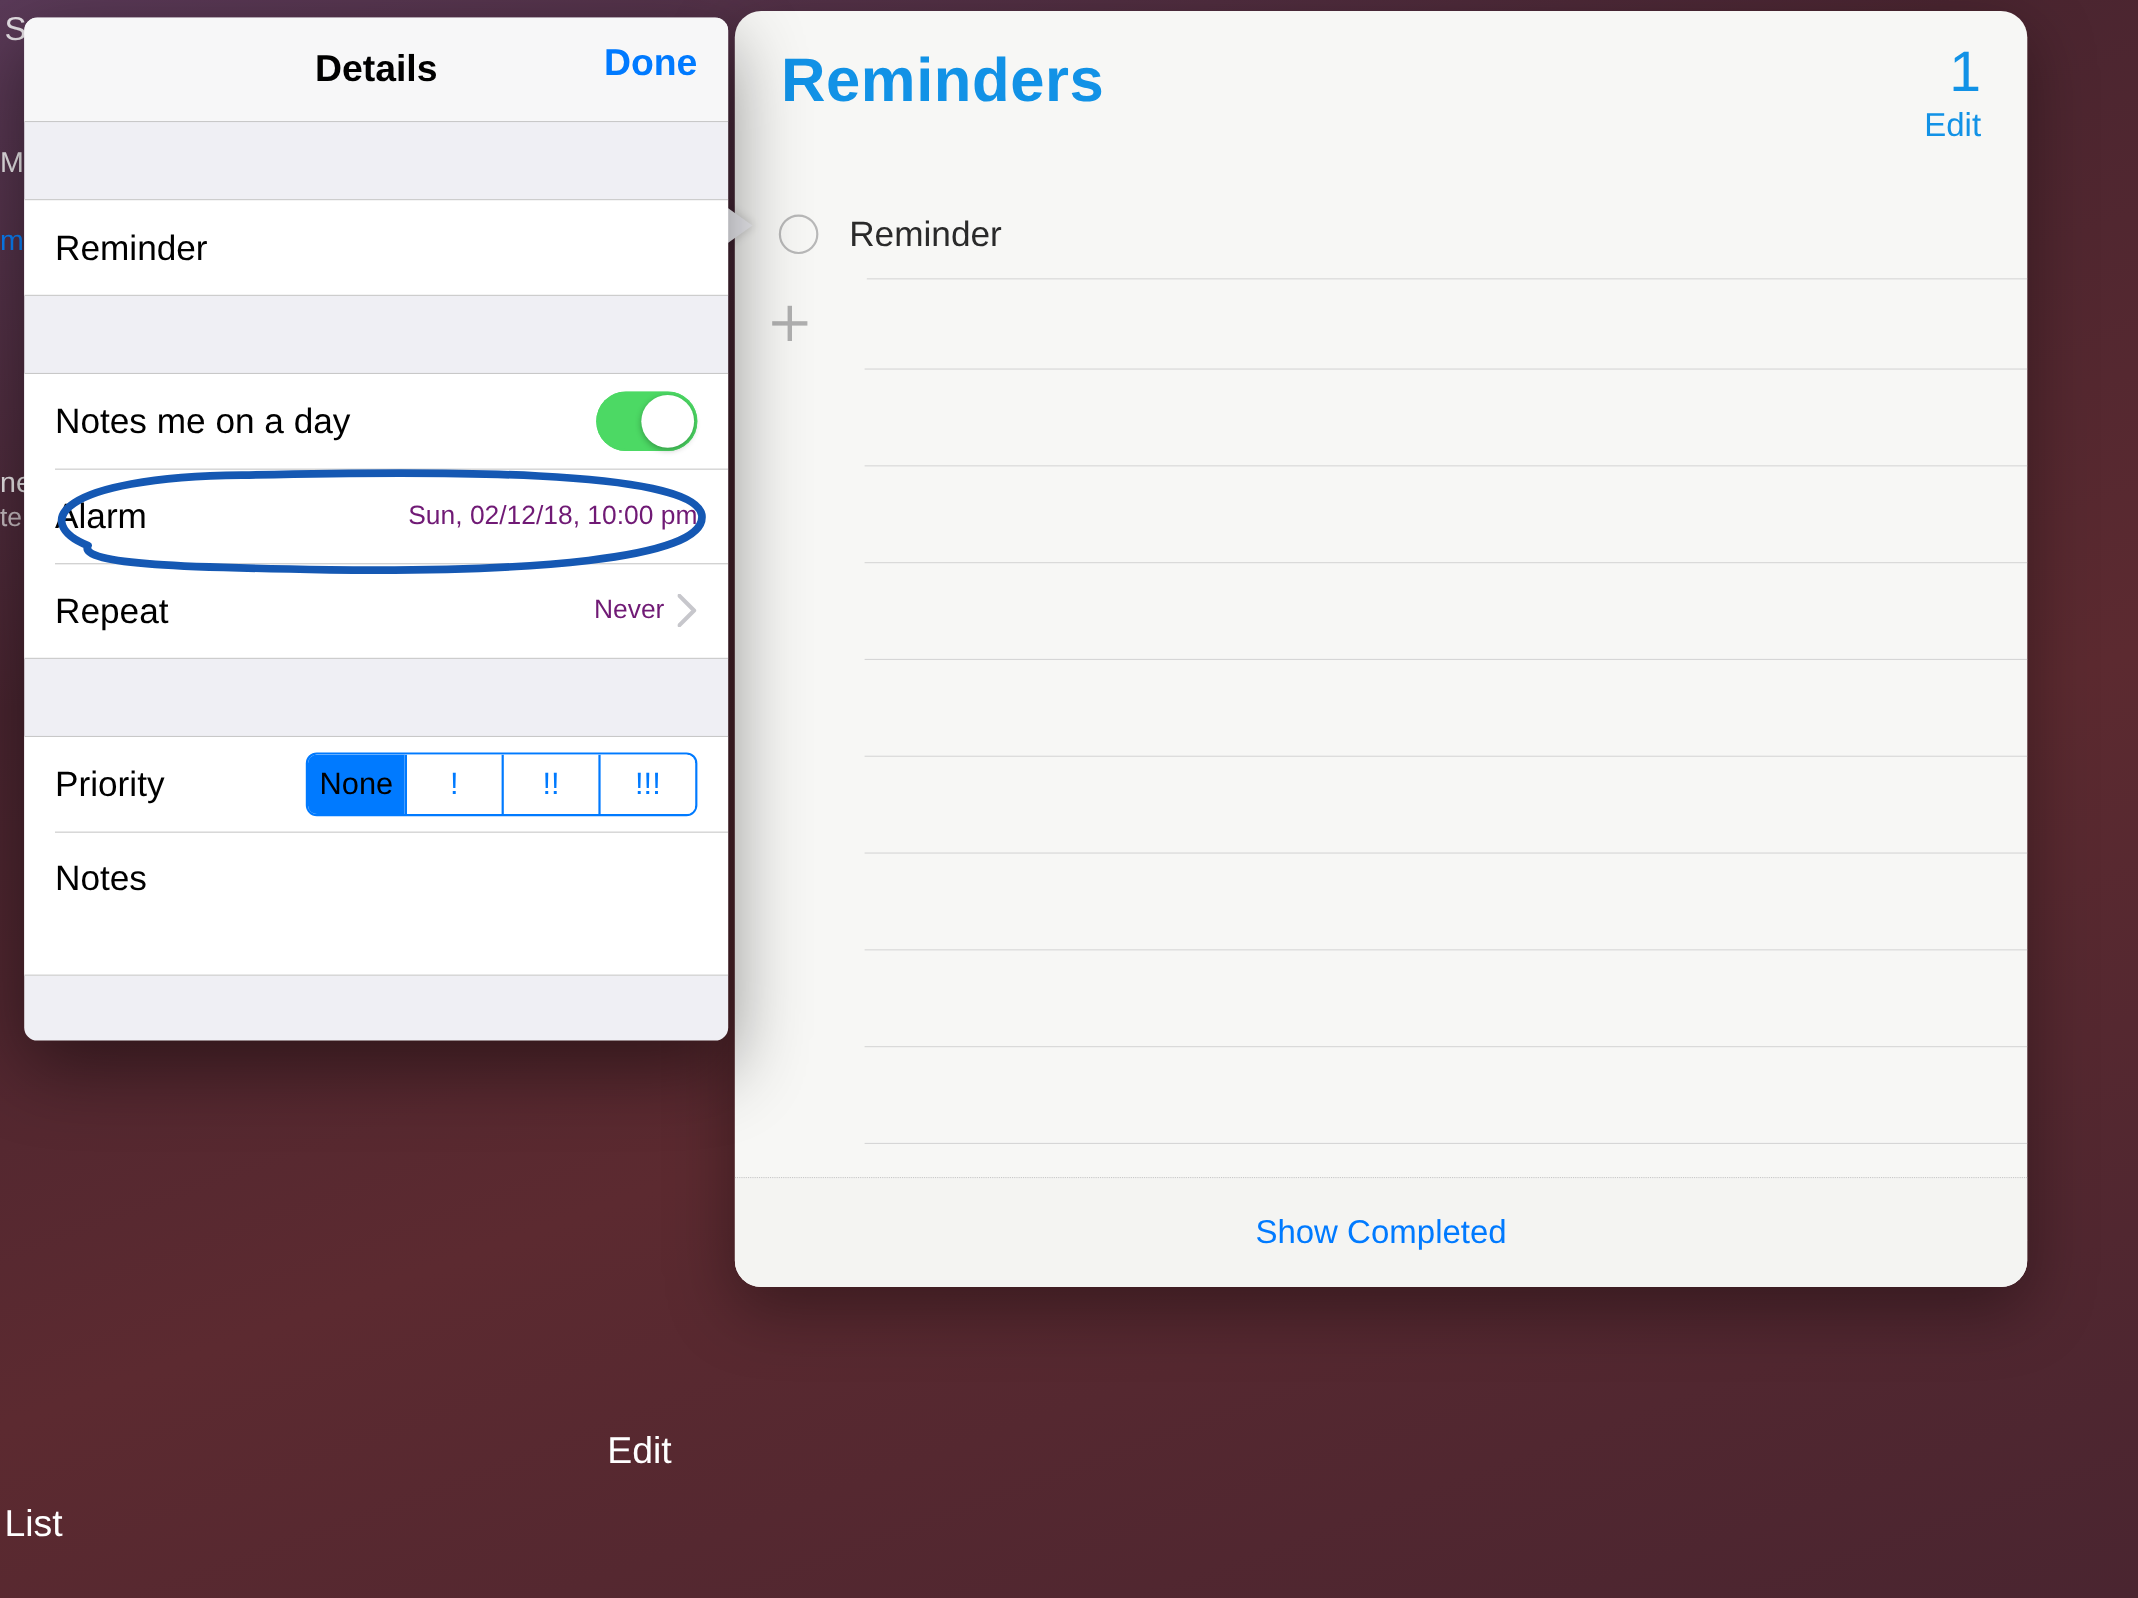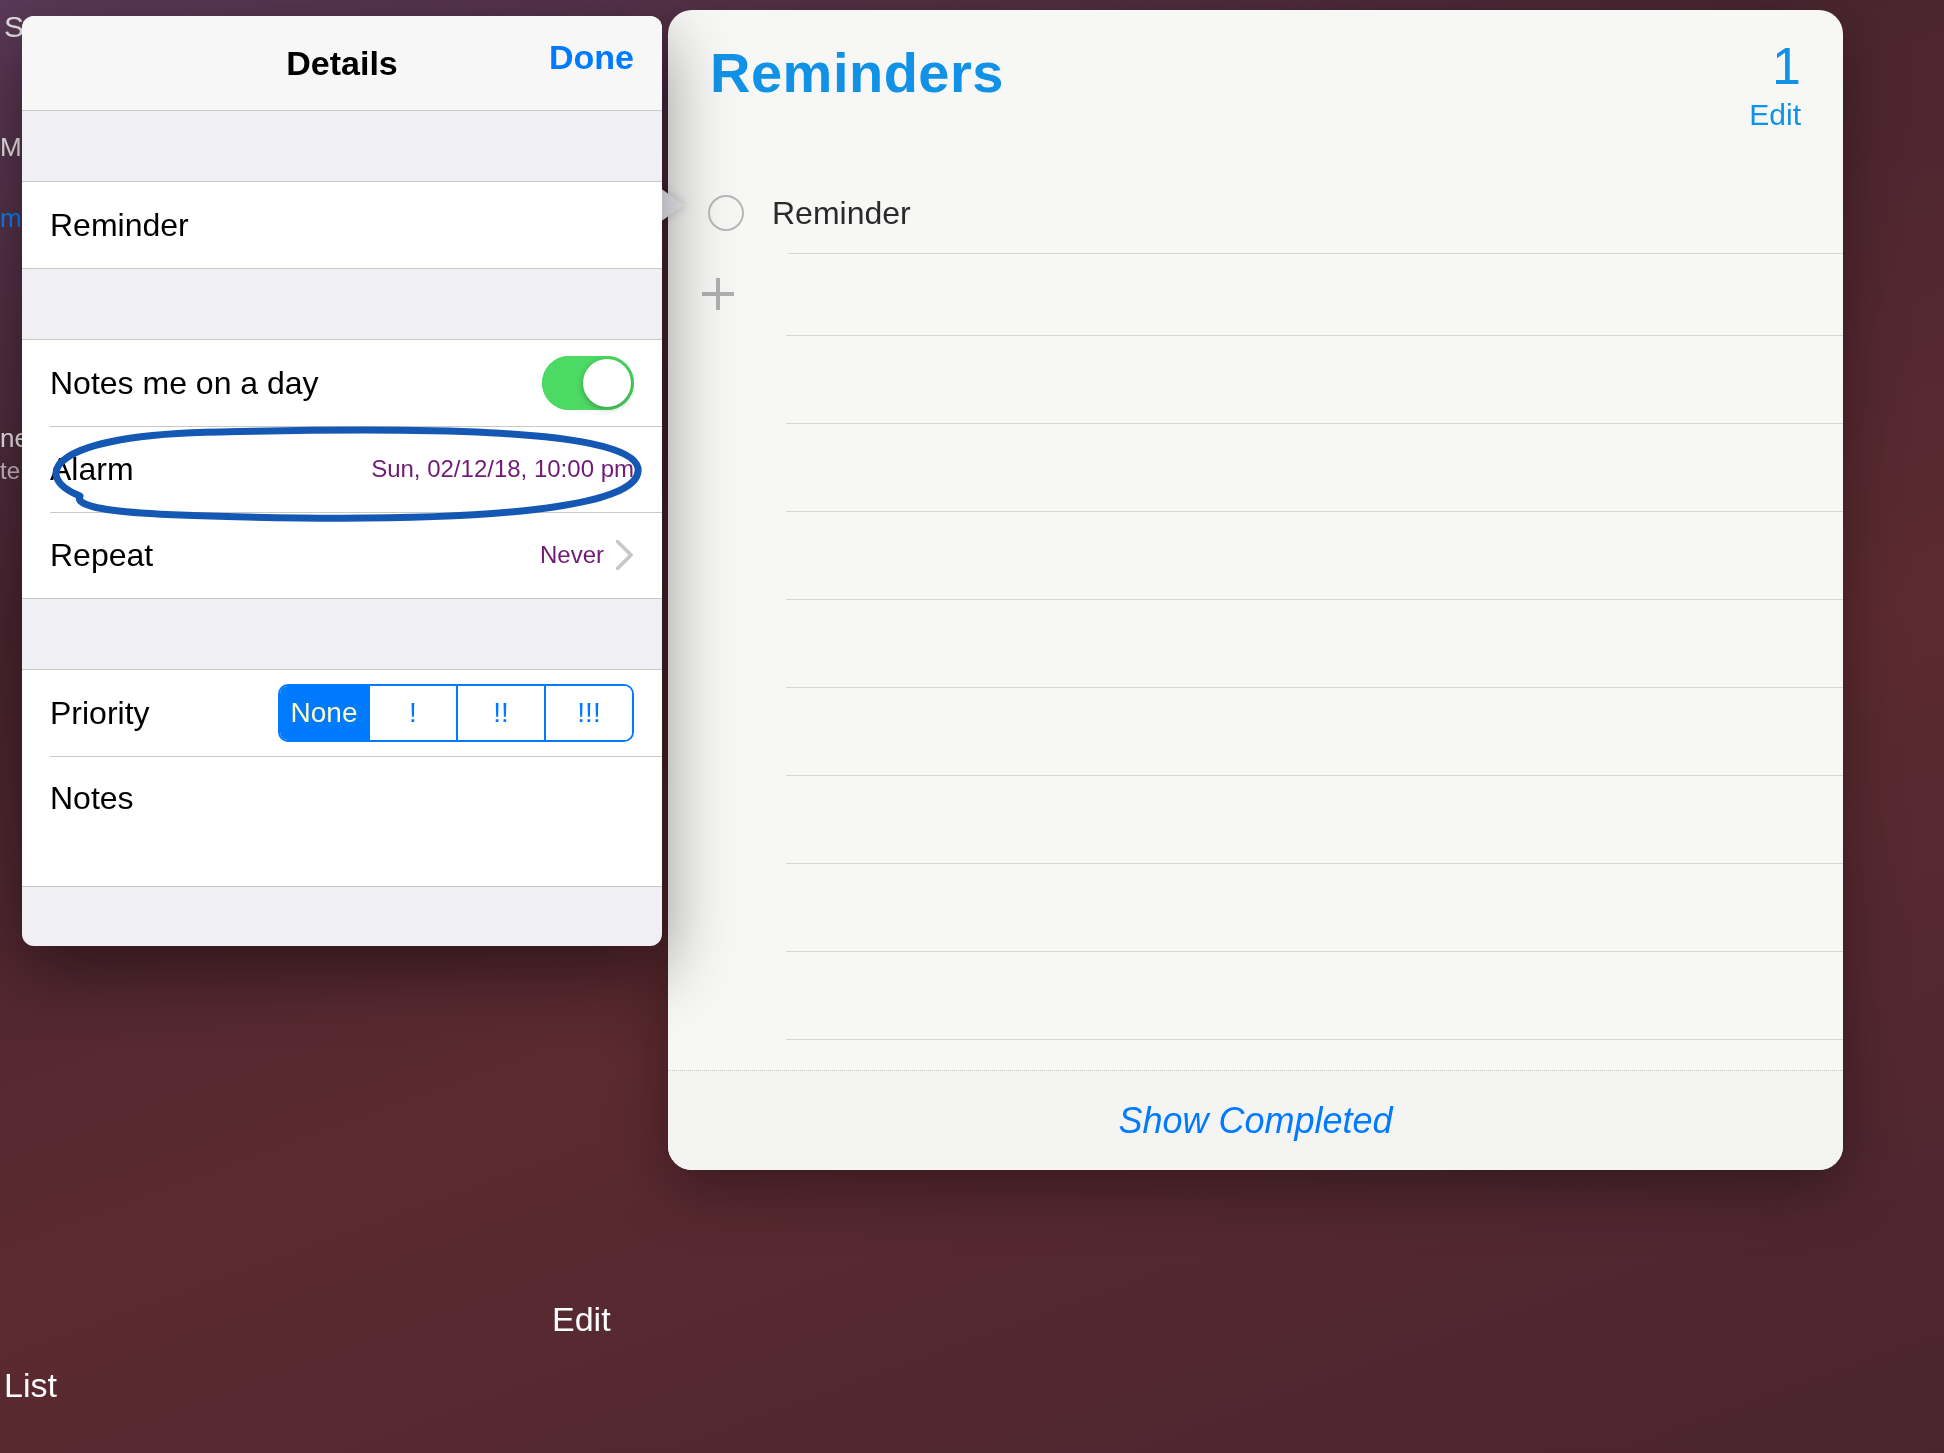--- a/index.html
+++ b/index.html
@@ -160,22 +160,21 @@
     left:0; right:0; bottom:0;
     height:100px;
     border-top:1px dotted #c8c8c8;
     display:flex;
     align-items:center;
     justify-content:center;
     background:#f4f4f2;
   }
   .show-completed{
     color:#007aff;
-    font-size:36px;
-    font-style:italic;
+    font-size:30px;
   }
 
   
   .popover-arrow{
     position:absolute;
     left:656px; top:185px;
     width:0;height:0;
     border-top:20px solid transparent;
     border-bottom:20px solid transparent;
     border-left:28px solid #efeff4;
@@ -287,21 +286,21 @@
     align-items:center;
     justify-content:center;
     font-size:28px;
     color:#007aff;
     background:#fff;
     border-left:2px solid #007aff;
   }
   .segmented .seg:first-child{ border-left:none; }
   .segmented .seg.selected{
     background:#007aff;
-    color:#fef9c3;
+    color:#000000;
     text-align:right;
   }
 
   .notes-cell{
     min-height:130px;
     align-items:flex-start;
     padding-top:24px;
   }
 
   

